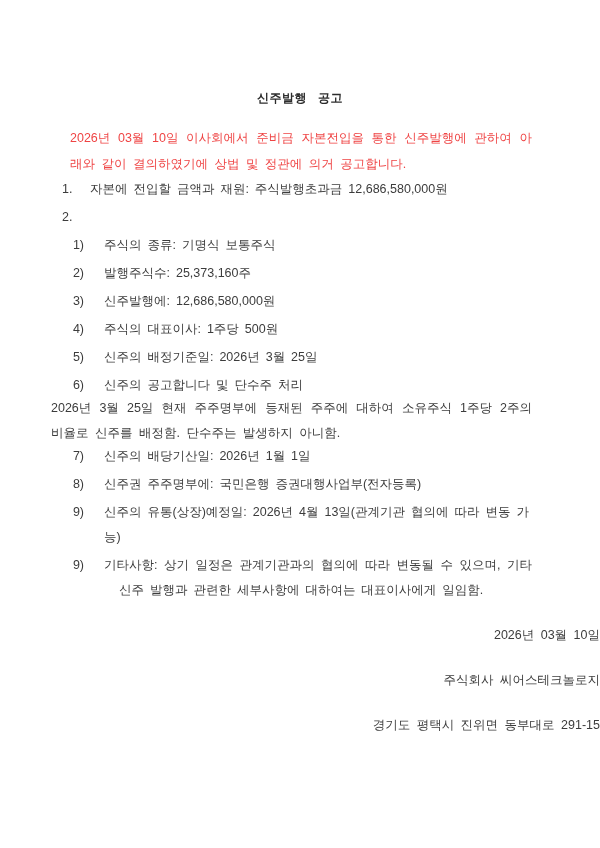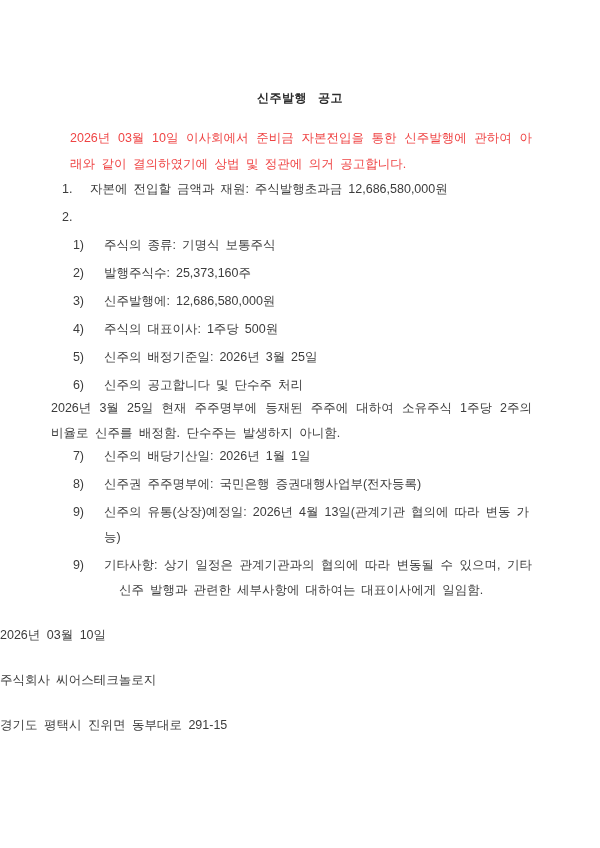--- a/index.html
+++ b/index.html
@@ -57,25 +57,25 @@
   .sub-detail {
     margin: -5px 68px -2px 51px;
     line-height: 25px;
     text-align: justify;
     word-spacing: 3px;
   }
   .footer { margin-top: 14px; text-align: center; }
   .footer-line {
     line-height: 25px;
     word-spacing: 3px;
-    text-align: left;
+    text-align: right;
     margin-top: 20px;
   }
   .footer-date    { margin-bottom: 19px; }
-  .footer-company { margin-bottom: 19px; font-family: Liberation Serif, serif; }
+  .footer-company { margin-bottom: 19px; }
   .footer-address { margin-bottom: -4px; }
 </style>
 </head>
 <body>
 
 <div class="page">
 
   <div class="doc-title">신주발행 공고</div>
 
   <p class="intro">2026년 03월 10일 이사회에서 준비금 자본전입을 통한 신주발행에 관하여 아래와 같이 결의하였기에 상법 및 정관에 의거 공고합니다.</p>

